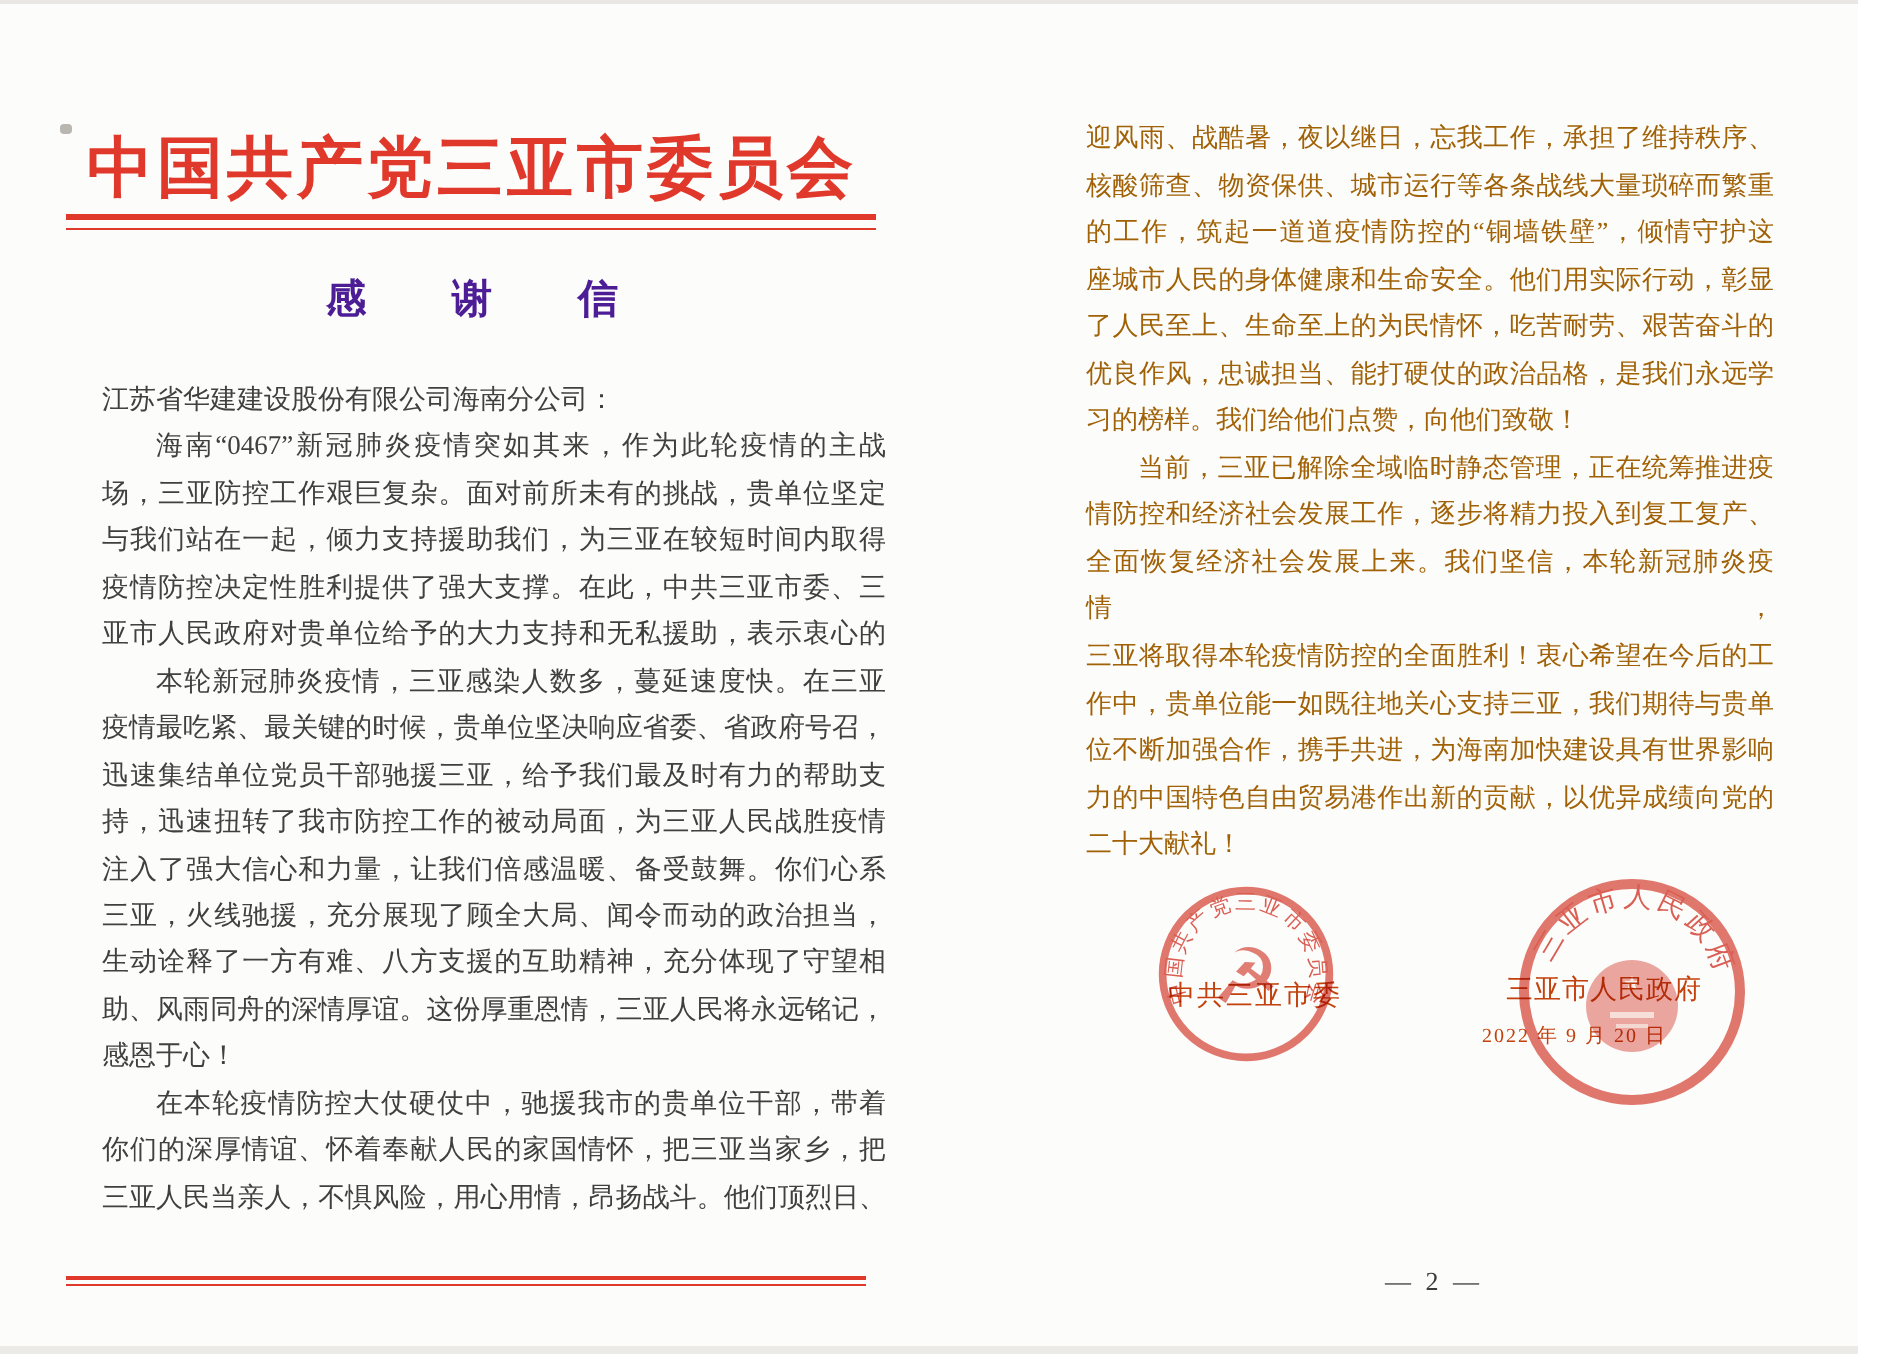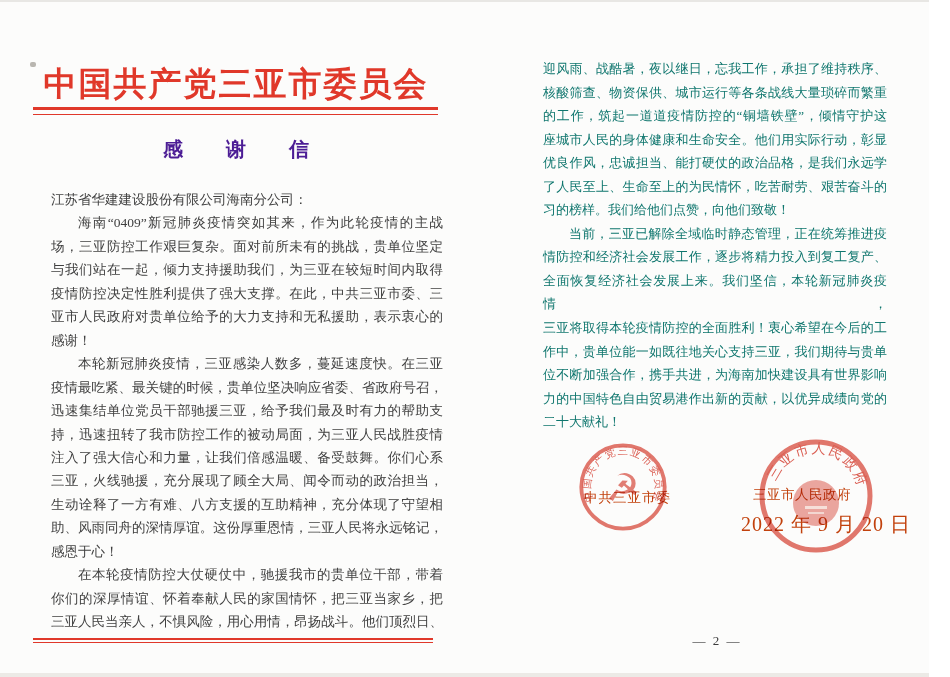--- a/index.html
+++ b/index.html
@@ -33,37 +33,37 @@
     text-align:center; font-size:20px; font-weight:bold;
     letter-spacing:19px; padding-left:19px; box-sizing:border-box;
     color:#4c1d95; white-space:nowrap;
   }
   .left-body {
     position:absolute; left:51px; top:188px; width:392px;
     font-size:13.5px; line-height:23.45px; color:#404040;
   }
   .right-body {
     position:absolute; left:543px; top:57px; width:344px;
-    font-size:13px; line-height:23.55px; color:#0f766e;
+    font-size:13px; line-height:23.55px; color:#a16207;
   }
   .jline { text-align:justify; text-align-last:justify; }
   .jline.end { text-align-last:left; }
   .jline.indent { text-indent:2em; }
   .rule-footer {
     position:absolute; left:33px; top:638px; width:400px; height:2px;
     border-top:2px solid #e0382a; border-bottom:1px solid #e0382a;
   }
 
   
   .sig {
     position:absolute; color:#c2410c; white-space:nowrap; z-index:1;
   }
   .sig-party { left:584px; top:489px; font-size:13.5px; letter-spacing:1px; }
   .sig-gov   { left:753px; top:486px; font-size:13.5px; letter-spacing:0.5px; }
-  .sig-date  { left:741px; top:511px; font-size:20px; letter-spacing:1px; }
+  .sig-date  { left:741px; top:511px; font-size:10px; letter-spacing:1px; }
   .seal {
     position:absolute; z-index:2; opacity:0.88;
     mix-blend-mode: multiply;
   }
   .seal-party { left:577px; top:441px; }
   .seal-gov   { left:757px; top:437px; }
   .page-num {
     position:absolute; left:667px; top:633px; width:100px;
     text-align:center; font-size:13px; letter-spacing:2px; color:#3b3b3b;
   }
@@ -78,26 +78,25 @@
   <div class="edge-right"></div>
   <div class="speck"></div>
 
   <div class="org-title">中国共产党三亚市委员会</div>
   <div class="rule-thick"></div>
   <div class="rule-thin"></div>
   <div class="letter-title">感 谢 信</div>
 
   <div class="left-body">
     <div class="jline end">江苏省华建建设股份有限公司海南分公司：</div>
-    <div class="jline indent">海南“0409”新冠肺炎疫情突如其来，作为此轮疫情的主战</div>
+    <div class="jline indent">海南“0467”新冠肺炎疫情突如其来，作为此轮疫情的主战</div>
     <div class="jline">场，三亚防控工作艰巨复杂。面对前所未有的挑战，贵单位坚定</div>
     <div class="jline">与我们站在一起，倾力支持援助我们，为三亚在较短时间内取得</div>
     <div class="jline">疫情防控决定性胜利提供了强大支撑。在此，中共三亚市委、三</div>
     <div class="jline">亚市人民政府对贵单位给予的大力支持和无私援助，表示衷心的</div>
-    <div class="jline end">感谢！</div>
     <div class="jline indent">本轮新冠肺炎疫情，三亚感染人数多，蔓延速度快。在三亚</div>
     <div class="jline">疫情最吃紧、最关键的时候，贵单位坚决响应省委、省政府号召，</div>
     <div class="jline">迅速集结单位党员干部驰援三亚，给予我们最及时有力的帮助支</div>
     <div class="jline">持，迅速扭转了我市防控工作的被动局面，为三亚人民战胜疫情</div>
     <div class="jline">注入了强大信心和力量，让我们倍感温暖、备受鼓舞。你们心系</div>
     <div class="jline">三亚，火线驰援，充分展现了顾全大局、闻令而动的政治担当，</div>
     <div class="jline">生动诠释了一方有难、八方支援的互助精神，充分体现了守望相</div>
     <div class="jline">助、风雨同舟的深情厚谊。这份厚重恩情，三亚人民将永远铭记，</div>
     <div class="jline end">感恩于心！</div>
     <div class="jline indent">在本轮疫情防控大仗硬仗中，驰援我市的贵单位干部，带着</div>
@@ -105,22 +104,22 @@
     <div class="jline">三亚人民当亲人，不惧风险，用心用情，昂扬战斗。他们顶烈日、</div>
   </div>
 
   <div class="rule-footer"></div>
 
   <div class="right-body">
     <div class="jline">迎风雨、战酷暑，夜以继日，忘我工作，承担了维持秩序、</div>
     <div class="jline">核酸筛查、物资保供、城市运行等各条战线大量琐碎而繁重</div>
     <div class="jline">的工作，筑起一道道疫情防控的“铜墙铁壁”，倾情守护这</div>
     <div class="jline">座城市人民的身体健康和生命安全。他们用实际行动，彰显</div>
+    <div class="jline">了人民至上、生命至上的为民情怀，吃苦耐劳、艰苦奋斗的</div>
     <div class="jline">优良作风，忠诚担当、能打硬仗的政治品格，是我们永远学</div>
-    <div class="jline">了人民至上、生命至上的为民情怀，吃苦耐劳、艰苦奋斗的</div>
     <div class="jline end">习的榜样。我们给他们点赞，向他们致敬！</div>
     <div class="jline indent">当前，三亚已解除全域临时静态管理，正在统筹推进疫</div>
     <div class="jline">情防控和经济社会发展工作，逐步将精力投入到复工复产、</div>
     <div class="jline">全面恢复经济社会发展上来。我们坚信，本轮新冠肺炎疫情，</div>
     <div class="jline">三亚将取得本轮疫情防控的全面胜利！衷心希望在今后的工</div>
     <div class="jline">作中，贵单位能一如既往地关心支持三亚，我们期待与贵单</div>
     <div class="jline">位不断加强合作，携手共进，为海南加快建设具有世界影响</div>
     <div class="jline">力的中国特色自由贸易港作出新的贡献，以优异成绩向党的</div>
     <div class="jline end">二十大献礼！</div>
   </div>

